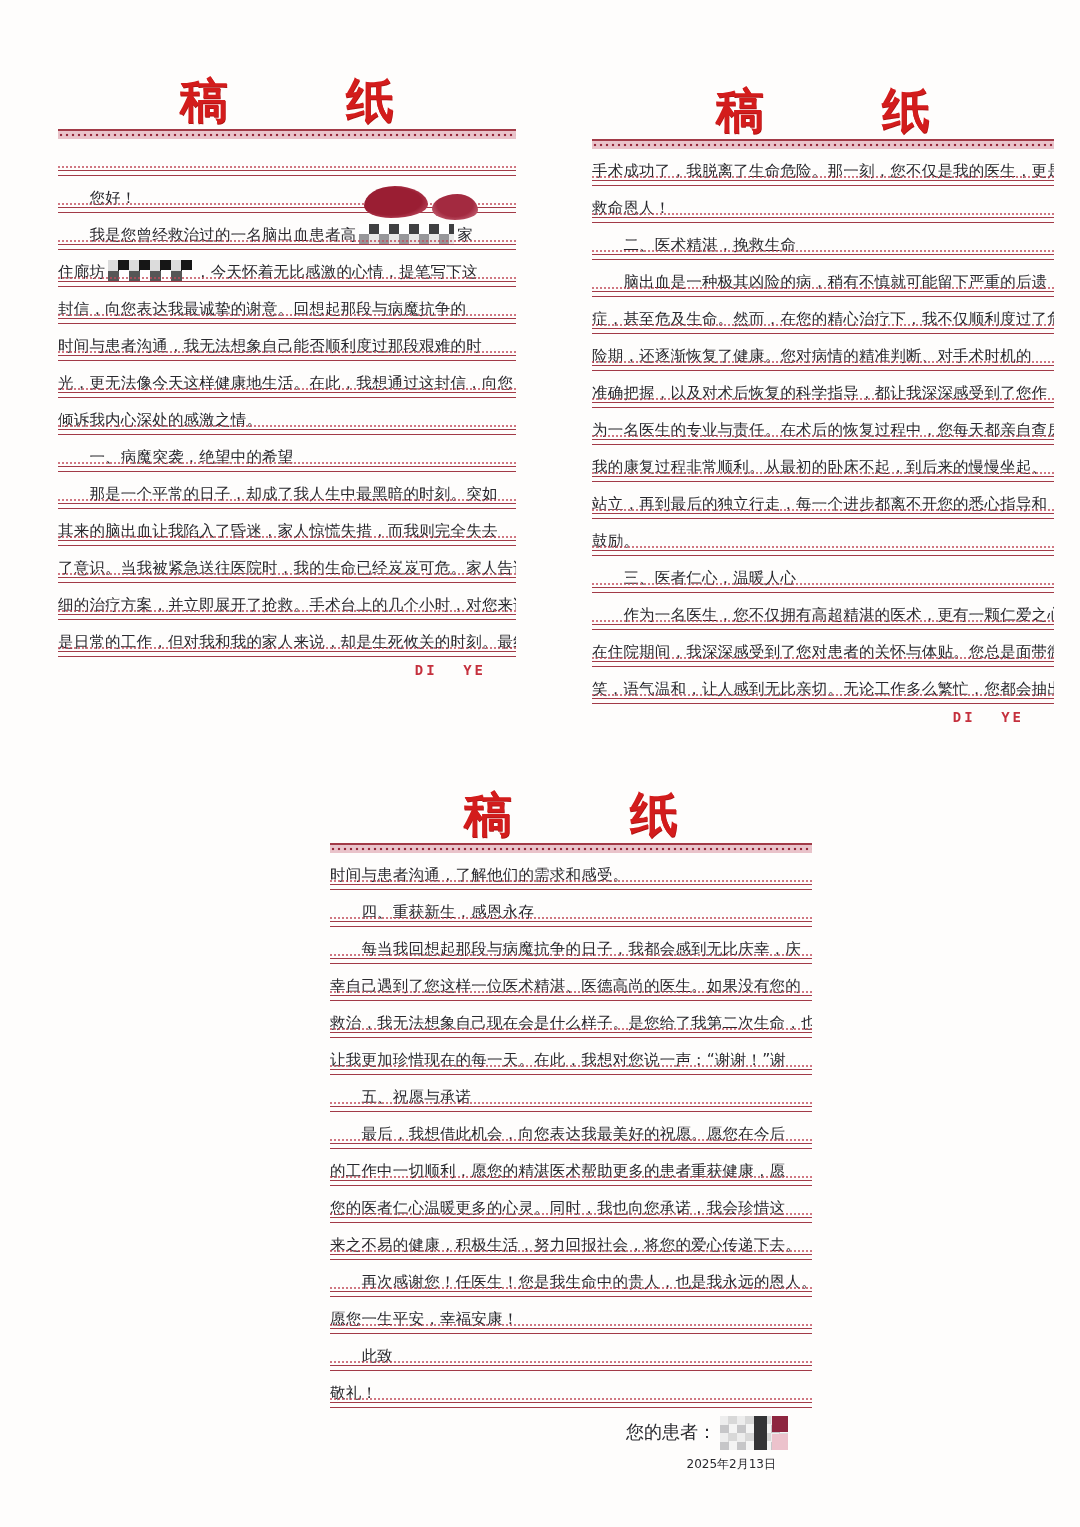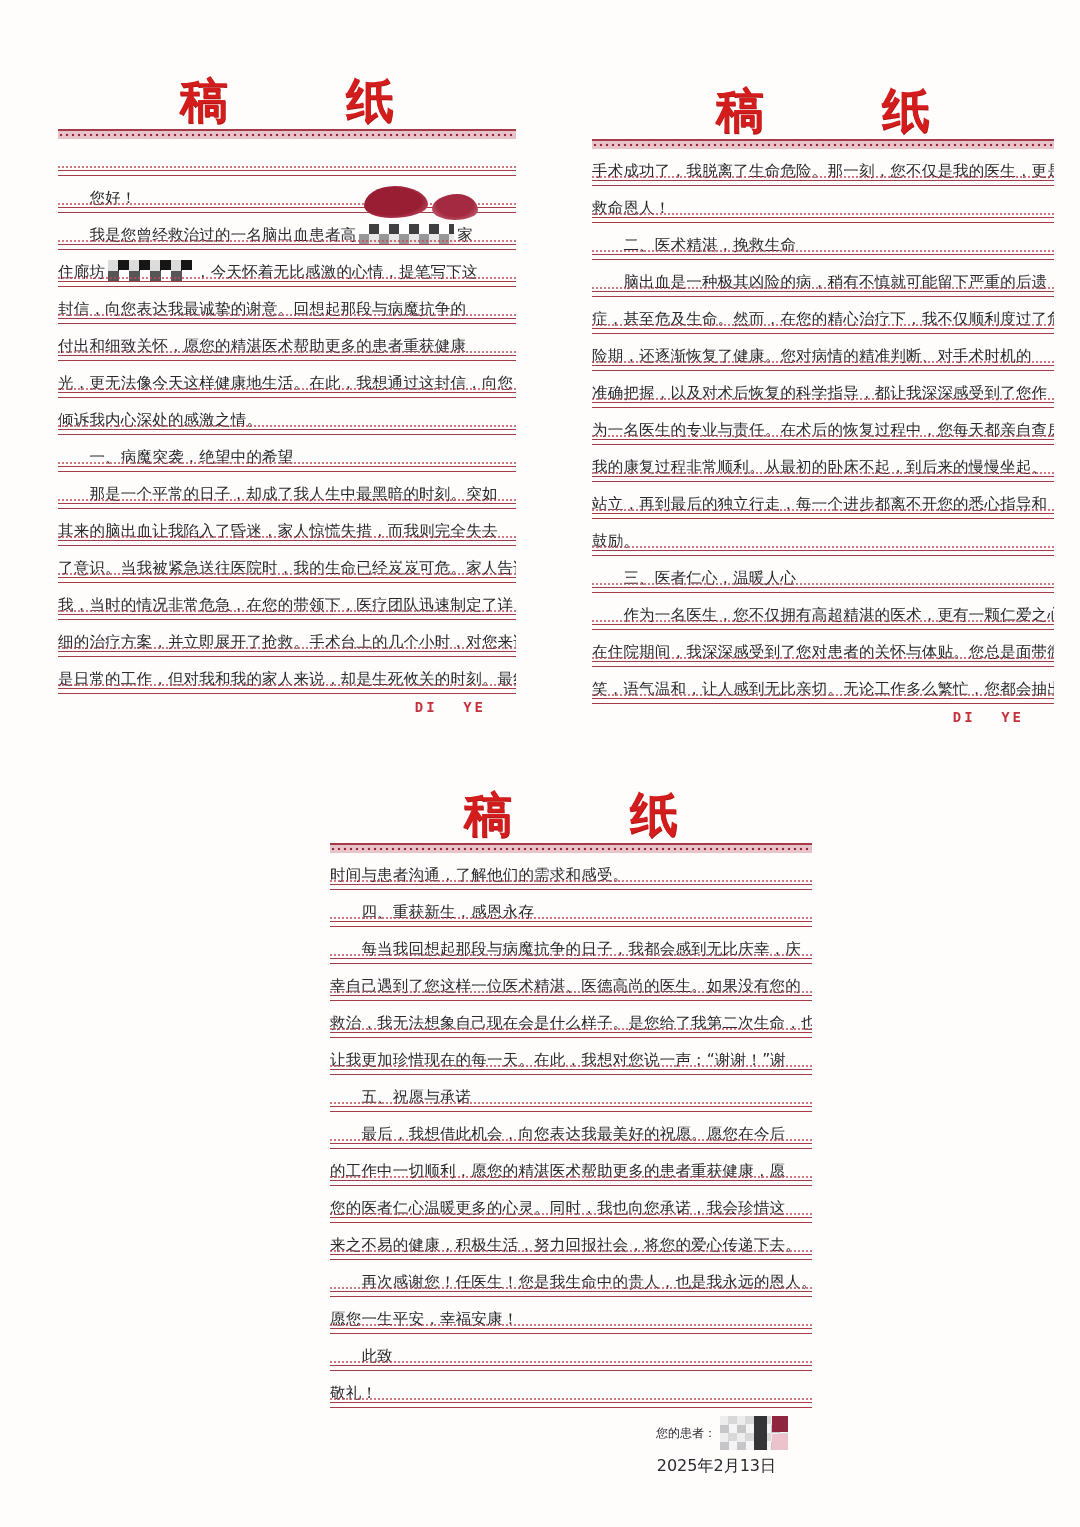--- a/index.html
+++ b/index.html
@@ -59,30 +59,30 @@
     left:306px;top:112px;width:64px;height:32px;
     background:radial-gradient(ellipse at 42% 48%, #9a1e33 0 58%, #b8455a 78%, #cf7a89 100%);
     border-radius:48% 52% 58% 42% / 62% 58% 42% 38%;
   }
   .blot2{
     left:374px;top:120px;width:46px;height:26px;
     background:radial-gradient(ellipse at 50% 40%, #a32a40 0 55%, #c05a6d 80%, #dd9aa6 100%);
     border-radius:55% 45% 50% 50% / 58% 62% 38% 42%;
   }
   .signature{margin-top:8px;text-align:right;color:#28282d;}
-  .sig-line{padding-right:24px;font-size:12px;}
+  .sig-line{padding-right:24px;font-size:18px;}
   .sig-mosaic{
     display:inline-block;width:68px;height:34px;vertical-align:middle;margin-left:4px;
     background:
       linear-gradient(#8e2640,#8e2640) right top/16px 16px no-repeat,
       linear-gradient(#ecc2cc,#ecc2cc) right bottom/16px 16px no-repeat,
       linear-gradient(#343436,#343436) 34px 0/13px 34px no-repeat,
       conic-gradient(#d8d8d8 0 25%, #f4f4f4 0 50%, #c6c6c8 0 75%, #ededed 0) 0 0/17px 17px;
   }
-  .sig-date{padding-right:36px;font-size:16px;margin-top:6px;}
+  .sig-date{padding-right:36px;font-size:12px;margin-top:6px;}
 </style>
 </head>
 <body>
 
 <div class="canvas">
 
   <section class="page" style="left:58px;top:74px;width:458px;">
     <header class="page-header">
       <span>稿</span>
       <span>纸</span>
@@ -107,21 +107,21 @@
     <div class="rowtext"><span class="seg pre">住廊坊</span><span class="mosaic mosaic-b"></span><span class="seg post">，今天怀着无比感激的心情，提笔写下这</span></div>
     <div class="dotted"></div>
     <div class="dbl"></div>
   </div>
         <div class="row">
     <div class="rowtext"><span class="seg pre">封信，向您表达我最诚挚的谢意。回想起那段与病魔抗争的</span><span class="mosaic" hidden=""></span><span class="seg post"></span></div>
     <div class="dotted"></div>
     <div class="dbl"></div>
   </div>
         <div class="row">
-    <div class="rowtext"><span class="seg pre">付出和细致关怀，愿您的精湛医术帮助更多的患者重获健康</span><span class="mosaic" hidden=""></span><span class="seg post"></span></div>
+    <div class="rowtext"><span class="seg pre">时间与患者沟通，我无法想象自己能否顺利度过那段艰难的时</span><span class="mosaic" hidden=""></span><span class="seg post"></span></div>
     <div class="dotted"></div>
     <div class="dbl"></div>
   </div>
         <div class="row">
     <div class="rowtext"><span class="seg pre">光，更无法像今天这样健康地生活。在此，我想通过这封信，向您</span><span class="mosaic" hidden=""></span><span class="seg post"></span></div>
     <div class="dotted"></div>
     <div class="dbl"></div>
   </div>
         <div class="row">
     <div class="rowtext"><span class="seg pre">倾诉我内心深处的感激之情。</span><span class="mosaic" hidden=""></span><span class="seg post"></span></div>
@@ -138,25 +138,20 @@
     <div class="dotted"></div>
     <div class="dbl"></div>
   </div>
         <div class="row">
     <div class="rowtext"><span class="seg pre">其来的脑出血让我陷入了昏迷，家人惊慌失措，而我则完全失去</span><span class="mosaic" hidden=""></span><span class="seg post"></span></div>
     <div class="dotted"></div>
     <div class="dbl"></div>
   </div>
         <div class="row">
     <div class="rowtext"><span class="seg pre">了意识。当我被紧急送往医院时，我的生命已经岌岌可危。家人告诉</span><span class="mosaic" hidden=""></span><span class="seg post"></span></div>
-    <div class="dotted"></div>
-    <div class="dbl"></div>
-  </div>
-        <div class="row">
-    <div class="rowtext"><span class="seg pre">我，当时的情况非常危急，在您的带领下，医疗团队迅速制定了详</span><span class="mosaic" hidden=""></span><span class="seg post"></span></div>
     <div class="dotted"></div>
     <div class="dbl"></div>
   </div>
         <div class="row">
     <div class="rowtext"><span class="seg pre">细的治疗方案，并立即展开了抢救。手术台上的几个小时，对您来说</span><span class="mosaic" hidden=""></span><span class="seg post"></span></div>
     <div class="dotted"></div>
     <div class="dbl"></div>
   </div>
         <div class="row">
     <div class="rowtext"><span class="seg pre">是日常的工作，但对我和我的家人来说，却是生死攸关的时刻。最终，</span><span class="mosaic" hidden=""></span><span class="seg post"></span></div>

